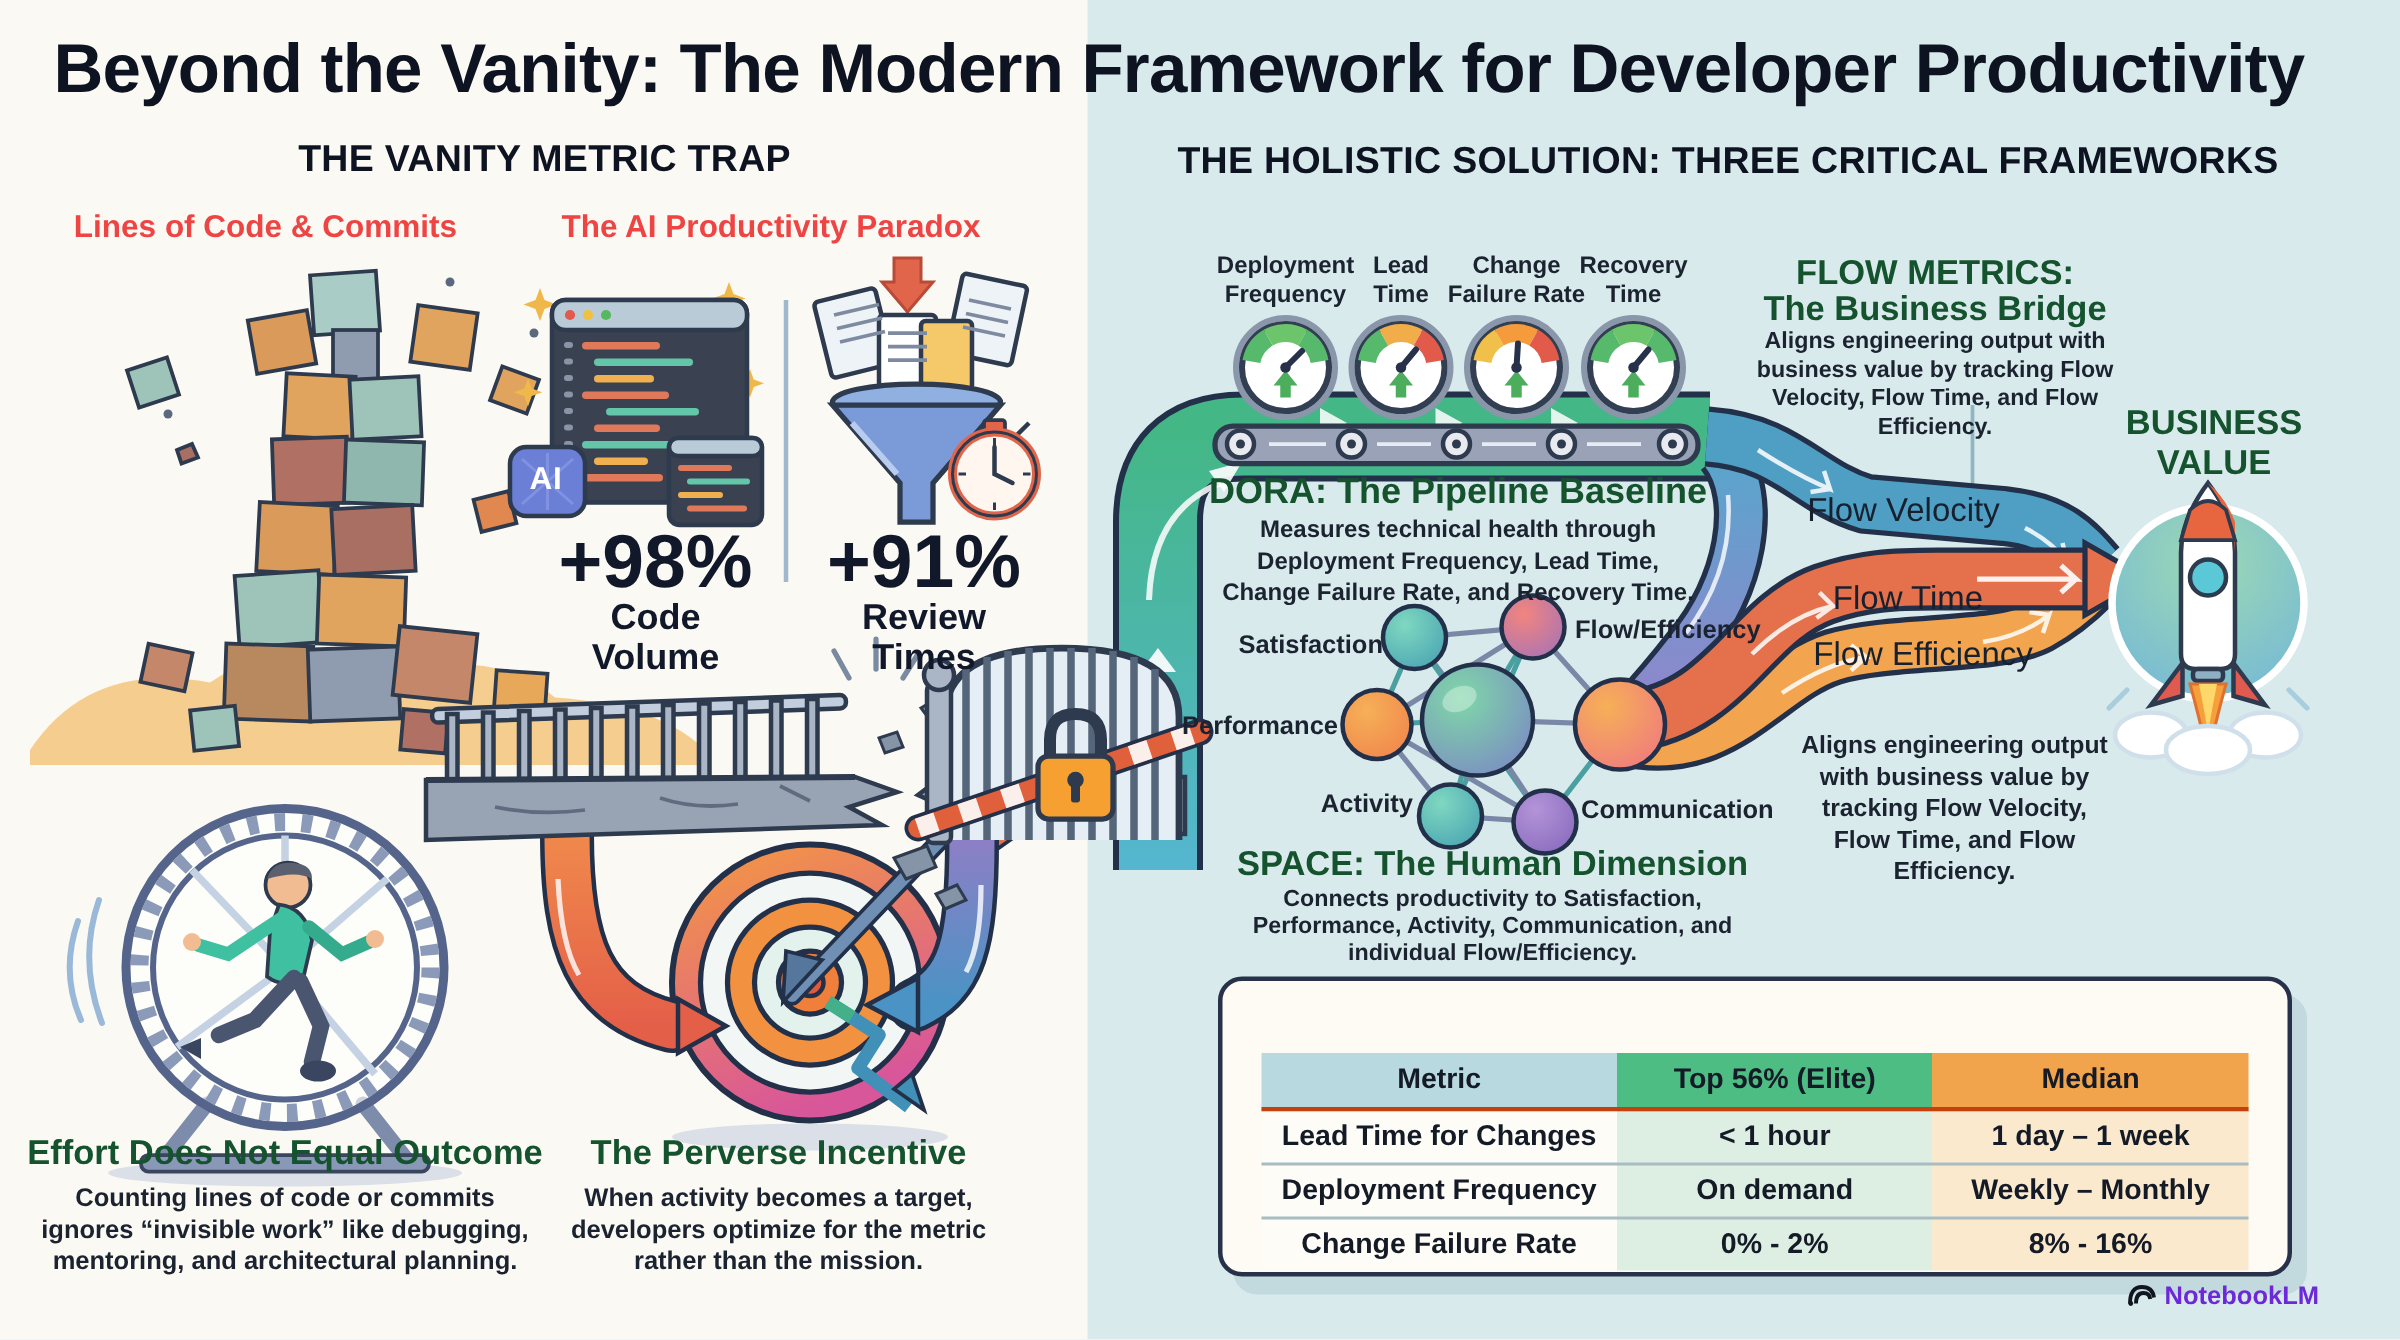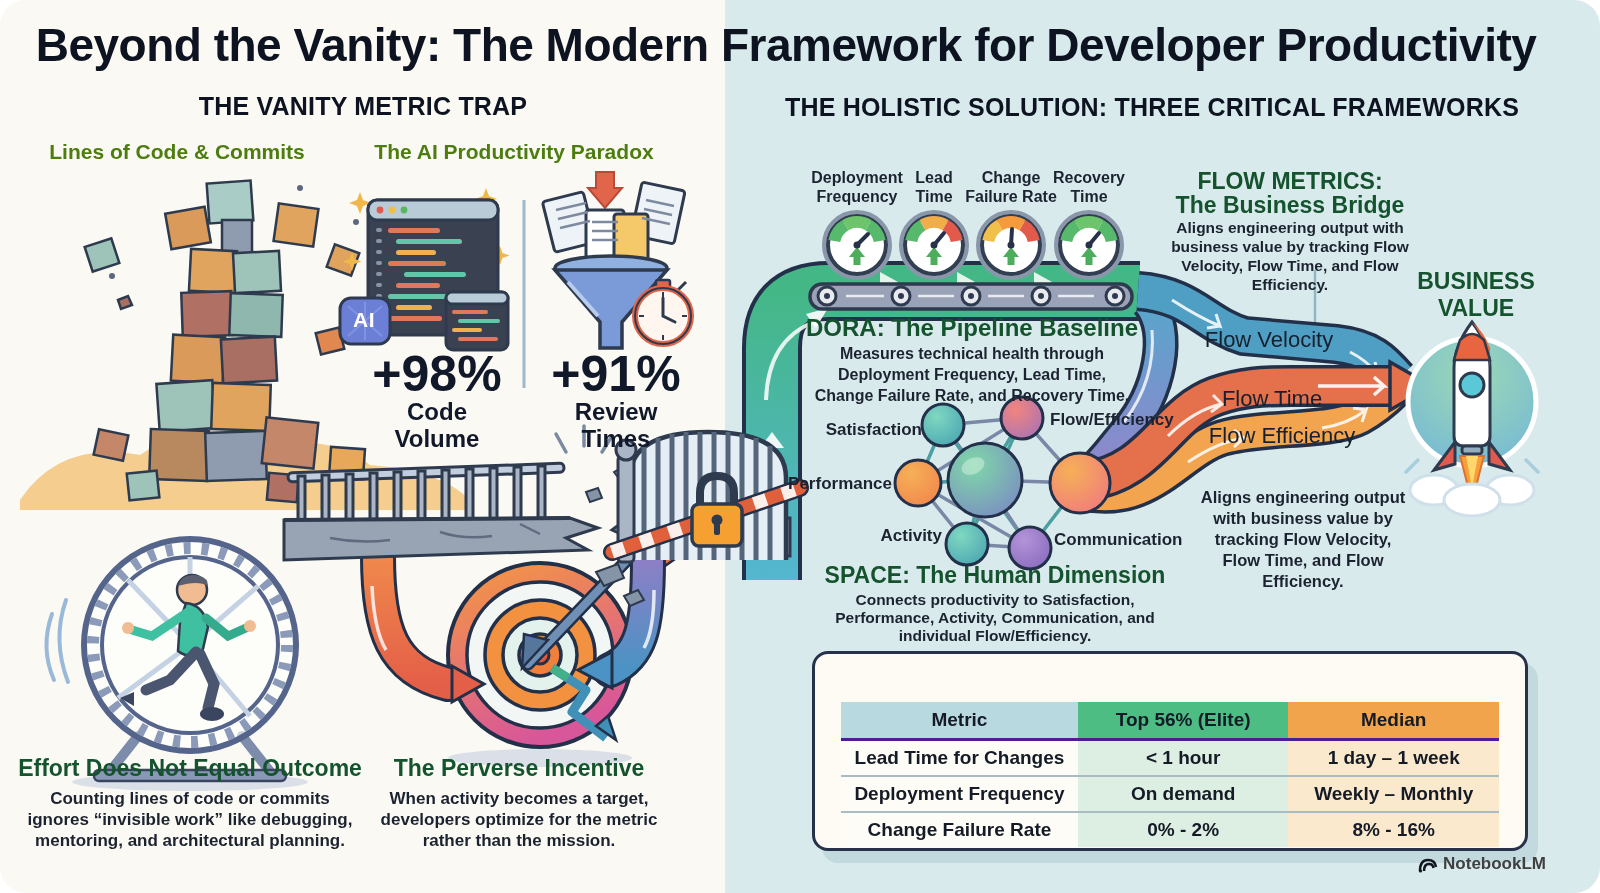--- a/index.html
+++ b/index.html
@@ -1,48 +1,48 @@
 <!DOCTYPE html>
 <html><head>
 <meta charset="utf-8">
 <style>
   html,body{margin:0;padding:0;}
   body{font-family:"Liberation Sans",sans-serif;color:#141a26;}
-  #canvas{position:relative;width:1600px;height:893px;overflow:hidden;background:#fbf9f3;border-radius:26px;}
+  #canvas{position:relative;width:1600px;height:893px;overflow:hidden;background:#fbf9f3;}
   #right-bg{position:absolute;left:725px;top:0;width:875px;height:893px;background:#d9eaec;}
   .abs{position:absolute;}
   .ctr{transform:translateX(-50%);text-align:center;}
   .h-title{font-size:46px;font-weight:bold;letter-spacing:-0.5px;color:#0d1320;white-space:nowrap;}
   .h-section{font-size:25px;font-weight:bold;color:#0d1320;white-space:nowrap;letter-spacing:0.2px;}
-  .h-item{font-size:21px;font-weight:bold;color:#4d7c0f;white-space:nowrap;}
+  .h-item{font-size:21px;font-weight:bold;color:#ef4444;white-space:nowrap;}
   .stat-value{font-size:50px;font-weight:bold;color:#11182a;}
   .stat-label{font-size:24px;font-weight:bold;line-height:27px;color:#11182a;}
   .card-title{font-size:23px;font-weight:bold;color:#14532d;white-space:nowrap;}
   .card-body{font-size:17px;font-weight:600;line-height:21px;color:#1c2330;}
   .gauge-label{font-size:16px;font-weight:600;line-height:19px;color:#1c2330;}
   .stream-label{font-size:22px;font-weight:normal;color:#16202e;white-space:nowrap;}
   .node-label{font-size:17px;font-weight:600;color:#1c2330;white-space:nowrap;}
   .ai-badge{font-size:21px;font-weight:bold;color:#ffffff;letter-spacing:0.5px;}
   svg{display:block;}
   
   #bench{position:absolute;left:812px;top:651px;width:716px;height:200px;background:#fdfbf4;
          border:3px solid #27324a;border-radius:16px;box-shadow:10px 12px 0 #c2dade;box-sizing:border-box;}
   #bench .bt{margin-top:12px;text-align:center;font-size:23px;font-weight:bold;color:#0d1320;}
   .tbl{position:absolute;left:26px;top:48px;width:658px;display:grid;grid-template-columns:36% 32% 32%;}
   .tbl .cell{padding:6px 8px;font-size:19px;text-align:center;}
-  .tbl .hdr{font-weight:bold;border-bottom:3px solid #4c1d95;padding:7px 8px;}
+  .tbl .hdr{font-weight:bold;border-bottom:3px solid #c2410c;padding:7px 8px;}
   .tbl .c-metric{background:#b9d9e0;}
   .tbl .c-elite{background:#4dbd84;}
   .tbl .c-median{background:#f2a44c;}
   .tbl .b-metric{background:#fdfcf6;font-weight:600;}
   .tbl .b-elite{background:#ddeee2;font-weight:600;}
   .tbl .b-median{background:#fbe9cd;font-weight:600;}
   .tbl .r2{border-top:2px solid #a8bcc2;}
-  #footer-brand{position:absolute;right:54px;top:854px;display:flex;align-items:flex-end;gap:5px;
-                font-size:17px;font-weight:600;color:#404040;}
+  #footer-brand{position:absolute;right:54px;top:854px;display:flex;align-items:flex-start;gap:5px;
+                font-size:17px;font-weight:600;color:#6d28d9;}
 </style>
 </head>
 <body>
 
 <div id="canvas">
   <div id="right-bg"></div>
 
   <svg class="abs" style="left:0;top:0;" width="1600" height="893" viewBox="0 0 1600 893">
     <defs>
       <linearGradient id="gPipe" x1="0" y1="1" x2="0" y2="0">

